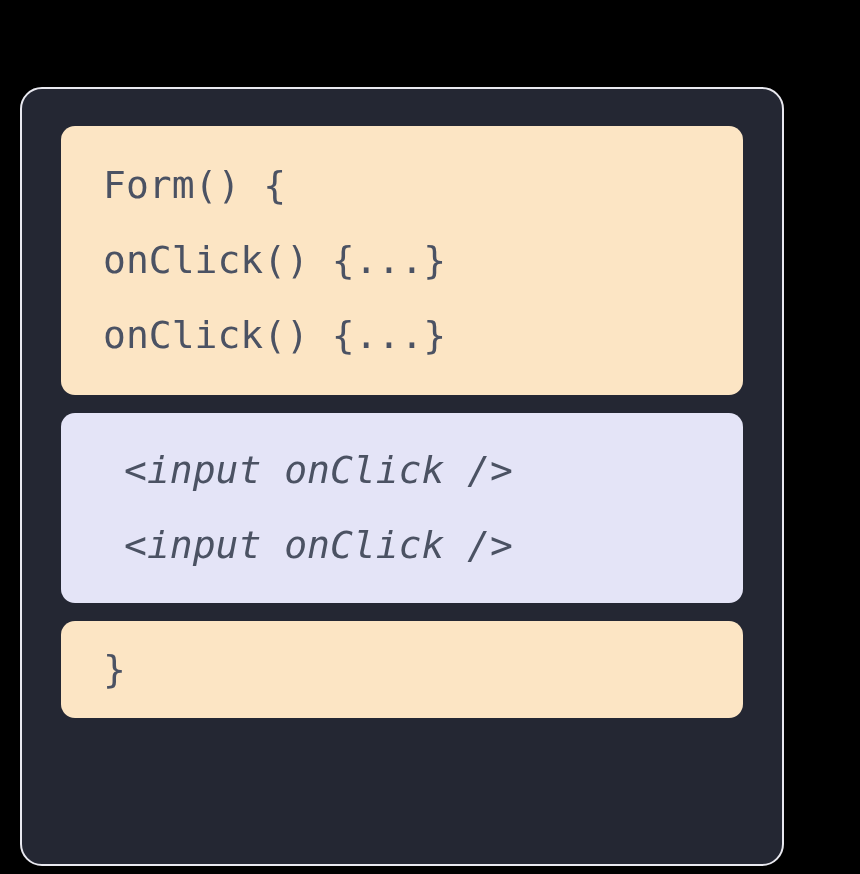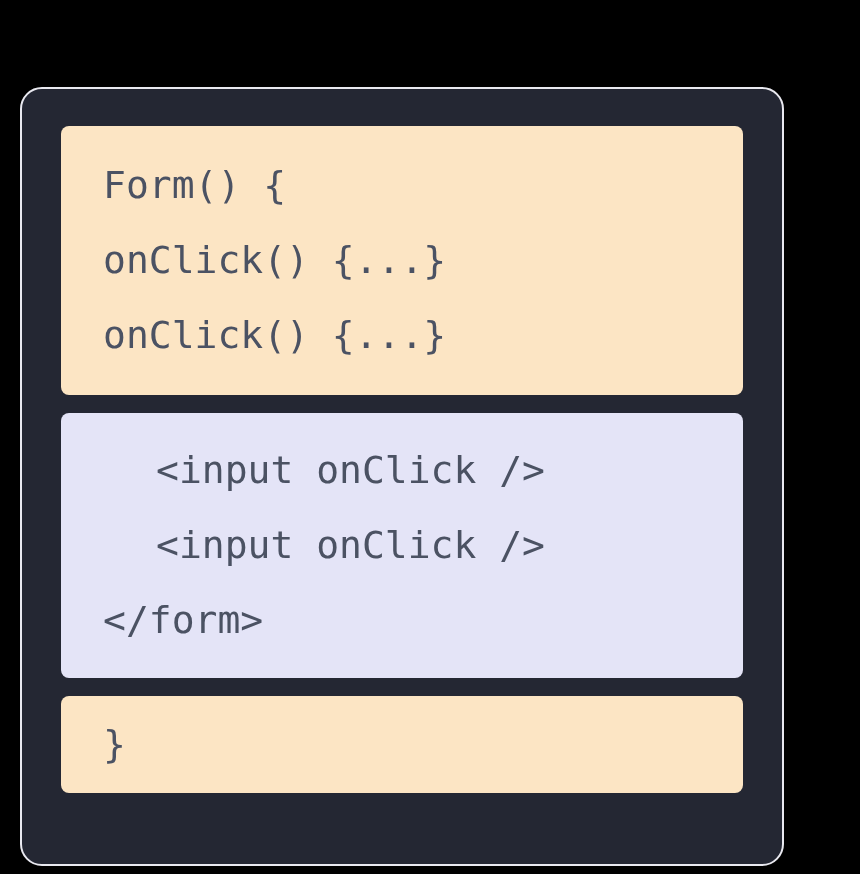--- a/index.html
+++ b/index.html
@@ -40,21 +40,21 @@
     display: flex;
     flex-direction: column;
     gap: 18px;
     height: 100%;
     box-sizing: border-box;
   }
 
   
   .card {
     box-sizing: border-box;
-    border-radius: 8px;
+    border-radius: 14px;
     padding: 22px 0;
     display: flex;
     flex-direction: column;
     justify-content: center;
   }
   .card.tone-peach { background: #fce5c4; }
   .card.tone-lavender { background: #e4e4f7; }
 
   .card-lines {
     display: block;
@@ -65,21 +65,21 @@
     font-size: 38px;
     line-height: 75px;
     color: #4b5263;
     white-space: pre;
     letter-spacing: 0px;
     padding-left: 42px;
     font-weight: 400;
   }
   .indent-0 { padding-left: 42px; }
   .indent-1 { }
-  .indent-2 { padding-left: 95px; }
+  .indent-2 { padding-left: 63px; font-style: italic; }
 
   
   .card-top    { padding-top: 22px; padding-bottom: 22px; }
   .card-middle { padding-top: 20px; padding-bottom: 20px; }
   .card-bottom { padding-top: 11px;  padding-bottom: 11px; }
 </style>
 </head>
 <body>
 
 <div id="stage">
@@ -92,21 +92,20 @@
           <div class="code-line indent-0">Form() {</div>
           <div class="code-line indent-1">onClick() {...}</div>
           <div class="code-line indent-1">onClick() {...}</div>
         </div>
       </div>
 
       <div class="card tone-lavender card-middle">
         <div class="card-lines">
           <div class="code-line indent-2">&lt;input onClick /&gt;</div>
           <div class="code-line indent-2">&lt;input onClick /&gt;</div>
-          <div class="code-line indent-1">&lt;/form&gt;</div>
         </div>
       </div>
 
       <div class="card tone-peach card-bottom">
         <div class="card-lines">
           <div class="code-line indent-0">}</div>
         </div>
       </div>
 
     </div>

